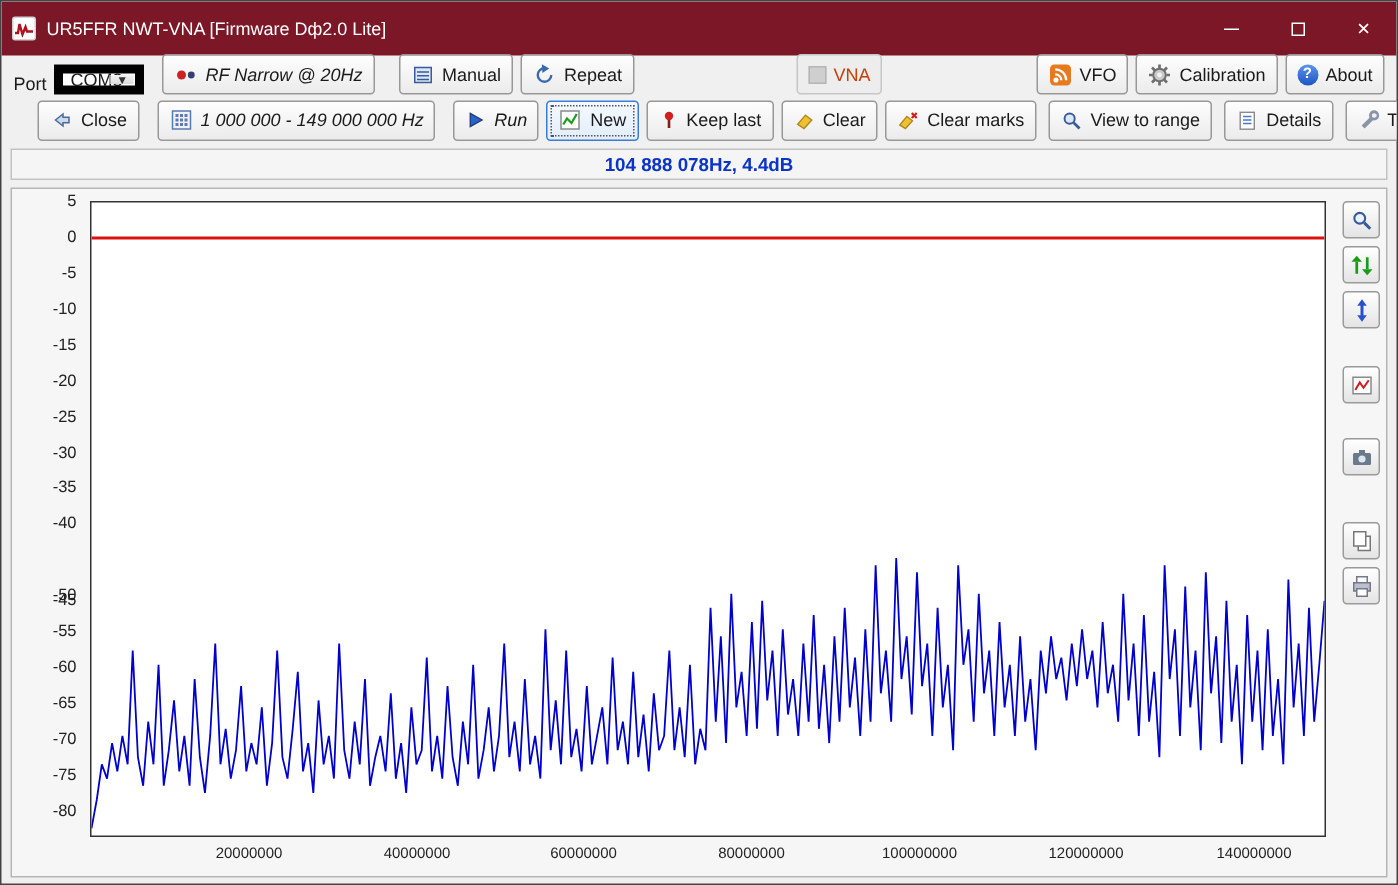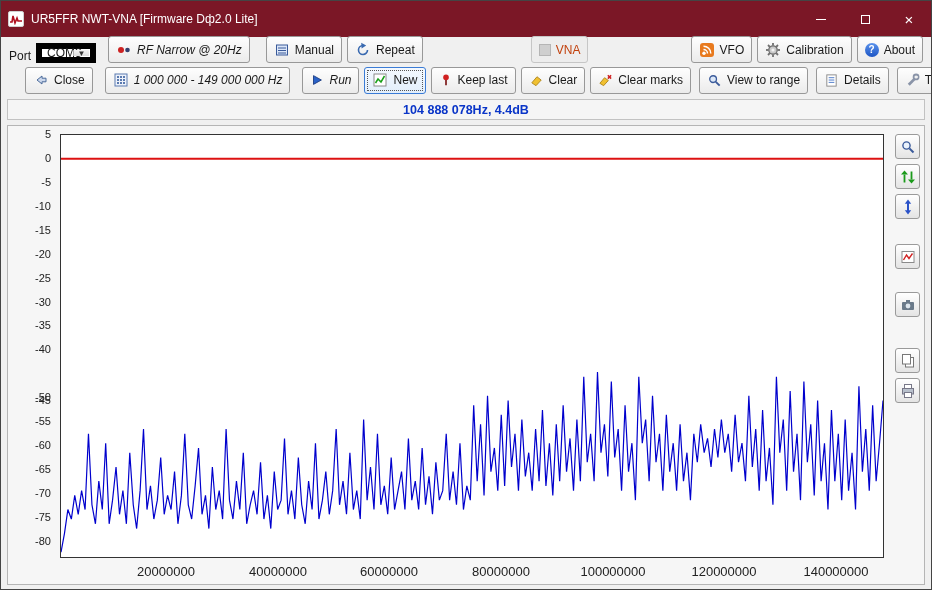--- a/index.html
+++ b/index.html
@@ -64,21 +64,21 @@
     background:#f6f6f6; border:1px solid #b5b5b5;
   }
   .plot {
     position:absolute; left:52px; top:8px; right:40px; bottom:26px;
     background:#fff; border:1px solid #333;
   }
   .plot svg { width:100%; height:100%; display:block; }
   .y-axis { position:absolute; left:0; top:8px; width:47px; bottom:26px; }
   .ytick { position:absolute; right:4px; width:40px; text-align:right; font-size:11px; color:#222; }
   .x-axis { position:absolute; left:52px; right:40px; bottom:4px; height:16px; }
-  .xtick { position:absolute; width:68px; text-align:center; font-size:13px; color:#222; }
+  .xtick { position:absolute; width:68px; text-align:center; font-size:10px; color:#222; }
   
   .side-btn {
     position:absolute; right:4px; width:25px; height:25px;
     background:linear-gradient(#ffffff,#e4e4e4); border:1px solid #9a9a9a; border-radius:3px;
     display:flex; align-items:center; justify-content:center; cursor:default;
   }
 </style>
 </head>
 <body>
 

